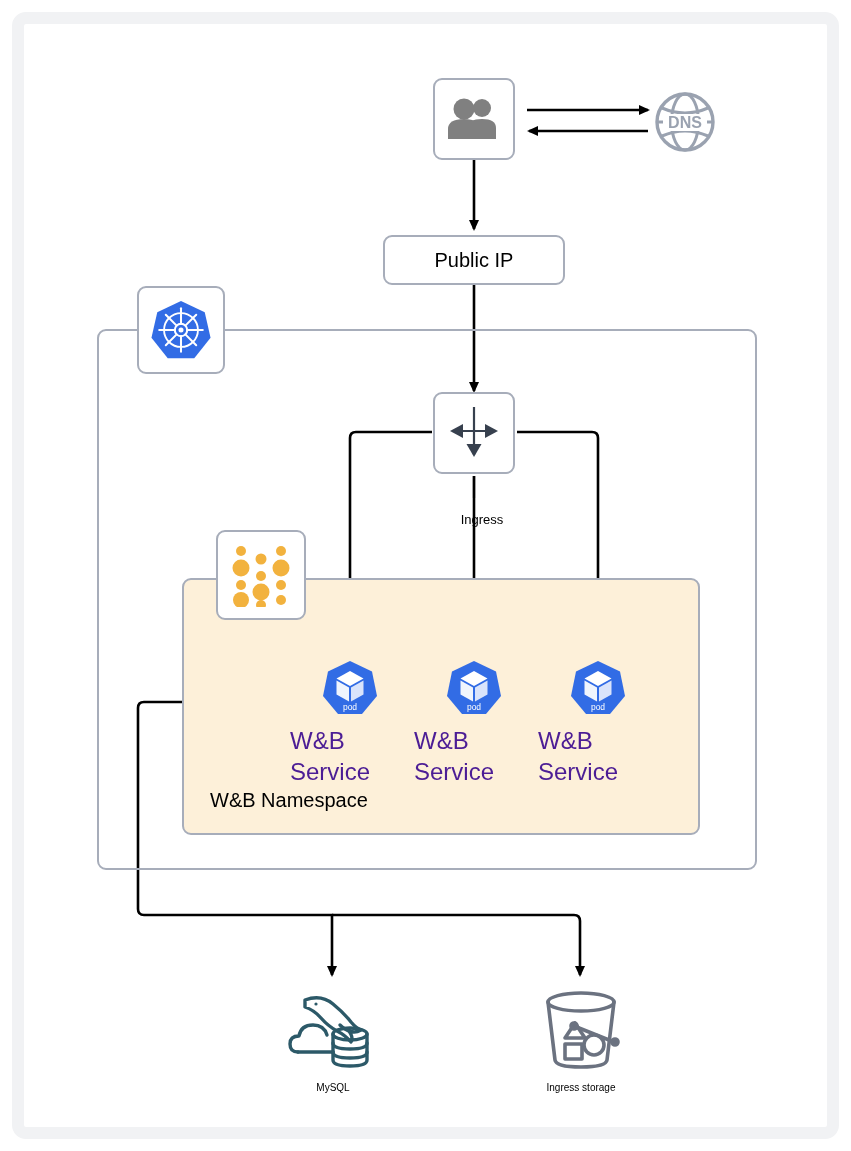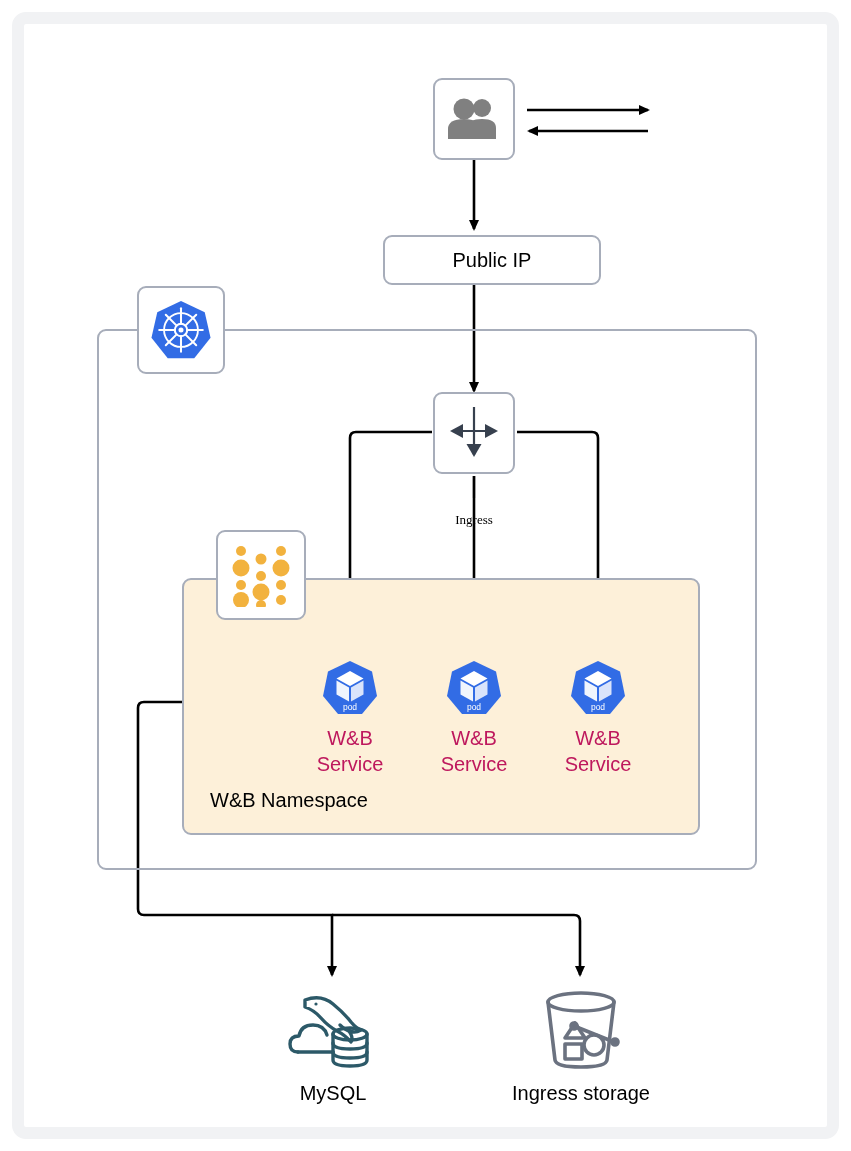--- a/index.html
+++ b/index.html
@@ -83,48 +83,46 @@
     border: 2px solid #a7adba;
     border-radius: 9px;
     box-sizing: border-box;
     display: flex;
     align-items: center;
     justify-content: center;
   }
   .svc-label {
     position: absolute;
     width: 120px;
-    font-size: 20px;
-    text-align: center;
-    color: #be185d;
+    font-size: 24px;
+    color: #4c1d95;
     line-height: 1.3;
     white-space: pre-line;
   }
   .store-label {
     position: absolute;
-    font-size: 20px;
+    font-size: 10px;
     text-align: center;
     color: #000;
     width: 200px;
   }
   #ingress-label {
     position: absolute;
-    left: 374px;
+    left: 382px;
     top: 512px;
     width: 200px;
     text-align: center;
     font-size: 13px;
     color: #000;
-    font-family: Liberation Serif, serif;
   }
   #publicip-box {
     position: absolute;
     left: 383px;
     top: 235px;
-    width: 218px;
+    width: 182px;
     height: 50px;
     display: flex;
     align-items: center;
     justify-content: center;
     font-size: 20px;
     color: #000;
   }
 </style>
 </head>
 <body>
@@ -170,20 +168,31 @@
 
   <div class="icon-badge" style="left:433px; top:78px; width:82px; height:82px;">
     <svg width="58" height="42" viewBox="0 0 58 42" xmlns="http://www.w3.org/2000/svg">
       <circle cx="37" cy="10" r="9" fill="#808080"></circle>
       <path d="M23 41 L23 30 Q23 21 37 21 Q51 21 51 30 L51 41 Z" fill="#808080"></path>
       <circle cx="19" cy="11" r="10.5" fill="#808080"></circle>
       <path d="M3 41 L3 31 Q3 21 19 21 Q35 21 35 31 L35 41 Z" fill="#808080"></path>
     </svg>
   </div>
 
+  <div class="node" style="left:653px; top:90px; width:64px; height:64px;">
+    <svg width="64" height="64" viewBox="0 0 64 64" xmlns="http://www.w3.org/2000/svg">
+      <circle cx="32" cy="32" r="28" fill="none" stroke="#9aa2b0" stroke-width="3.4"></circle>
+      <ellipse cx="32" cy="32" rx="13.5" ry="28" fill="none" stroke="#9aa2b0" stroke-width="3"></ellipse>
+      <line x1="4" y1="32" x2="60" y2="32" stroke="#9aa2b0" stroke-width="3"></line>
+      <path d="M9 18 Q32 28 55 18" fill="none" stroke="#9aa2b0" stroke-width="3"></path>
+      <path d="M9 46 Q32 36 55 46" fill="none" stroke="#9aa2b0" stroke-width="3"></path>
+      <rect x="10" y="24" width="44" height="17" fill="#ffffff"></rect>
+      <text x="32" y="37.5" font-family="Liberation Sans, sans-serif" font-size="16" font-weight="bold" fill="#9aa2b0" text-anchor="middle">DNS</text>
+    </svg>
+  </div>
 
   <div class="rbox" id="publicip-box">
     <span>Public IP</span>
   </div>
 
   <div class="icon-badge" style="left:137px; top:286px; width:88px; height:88px;">
     <svg width="62" height="62" viewBox="0 0 64 64" xmlns="http://www.w3.org/2000/svg">
       <path d="M32 2 L56.5 13.6 L62.5 40 L45.7 61.2 L18.3 61.2 L1.5 40 L7.5 13.6 Z" fill="#326ce5"></path>
       <g fill="none" stroke="#ffffff" stroke-width="2.1" stroke-linecap="round">
         <circle cx="32" cy="32" r="6.4"></circle>

